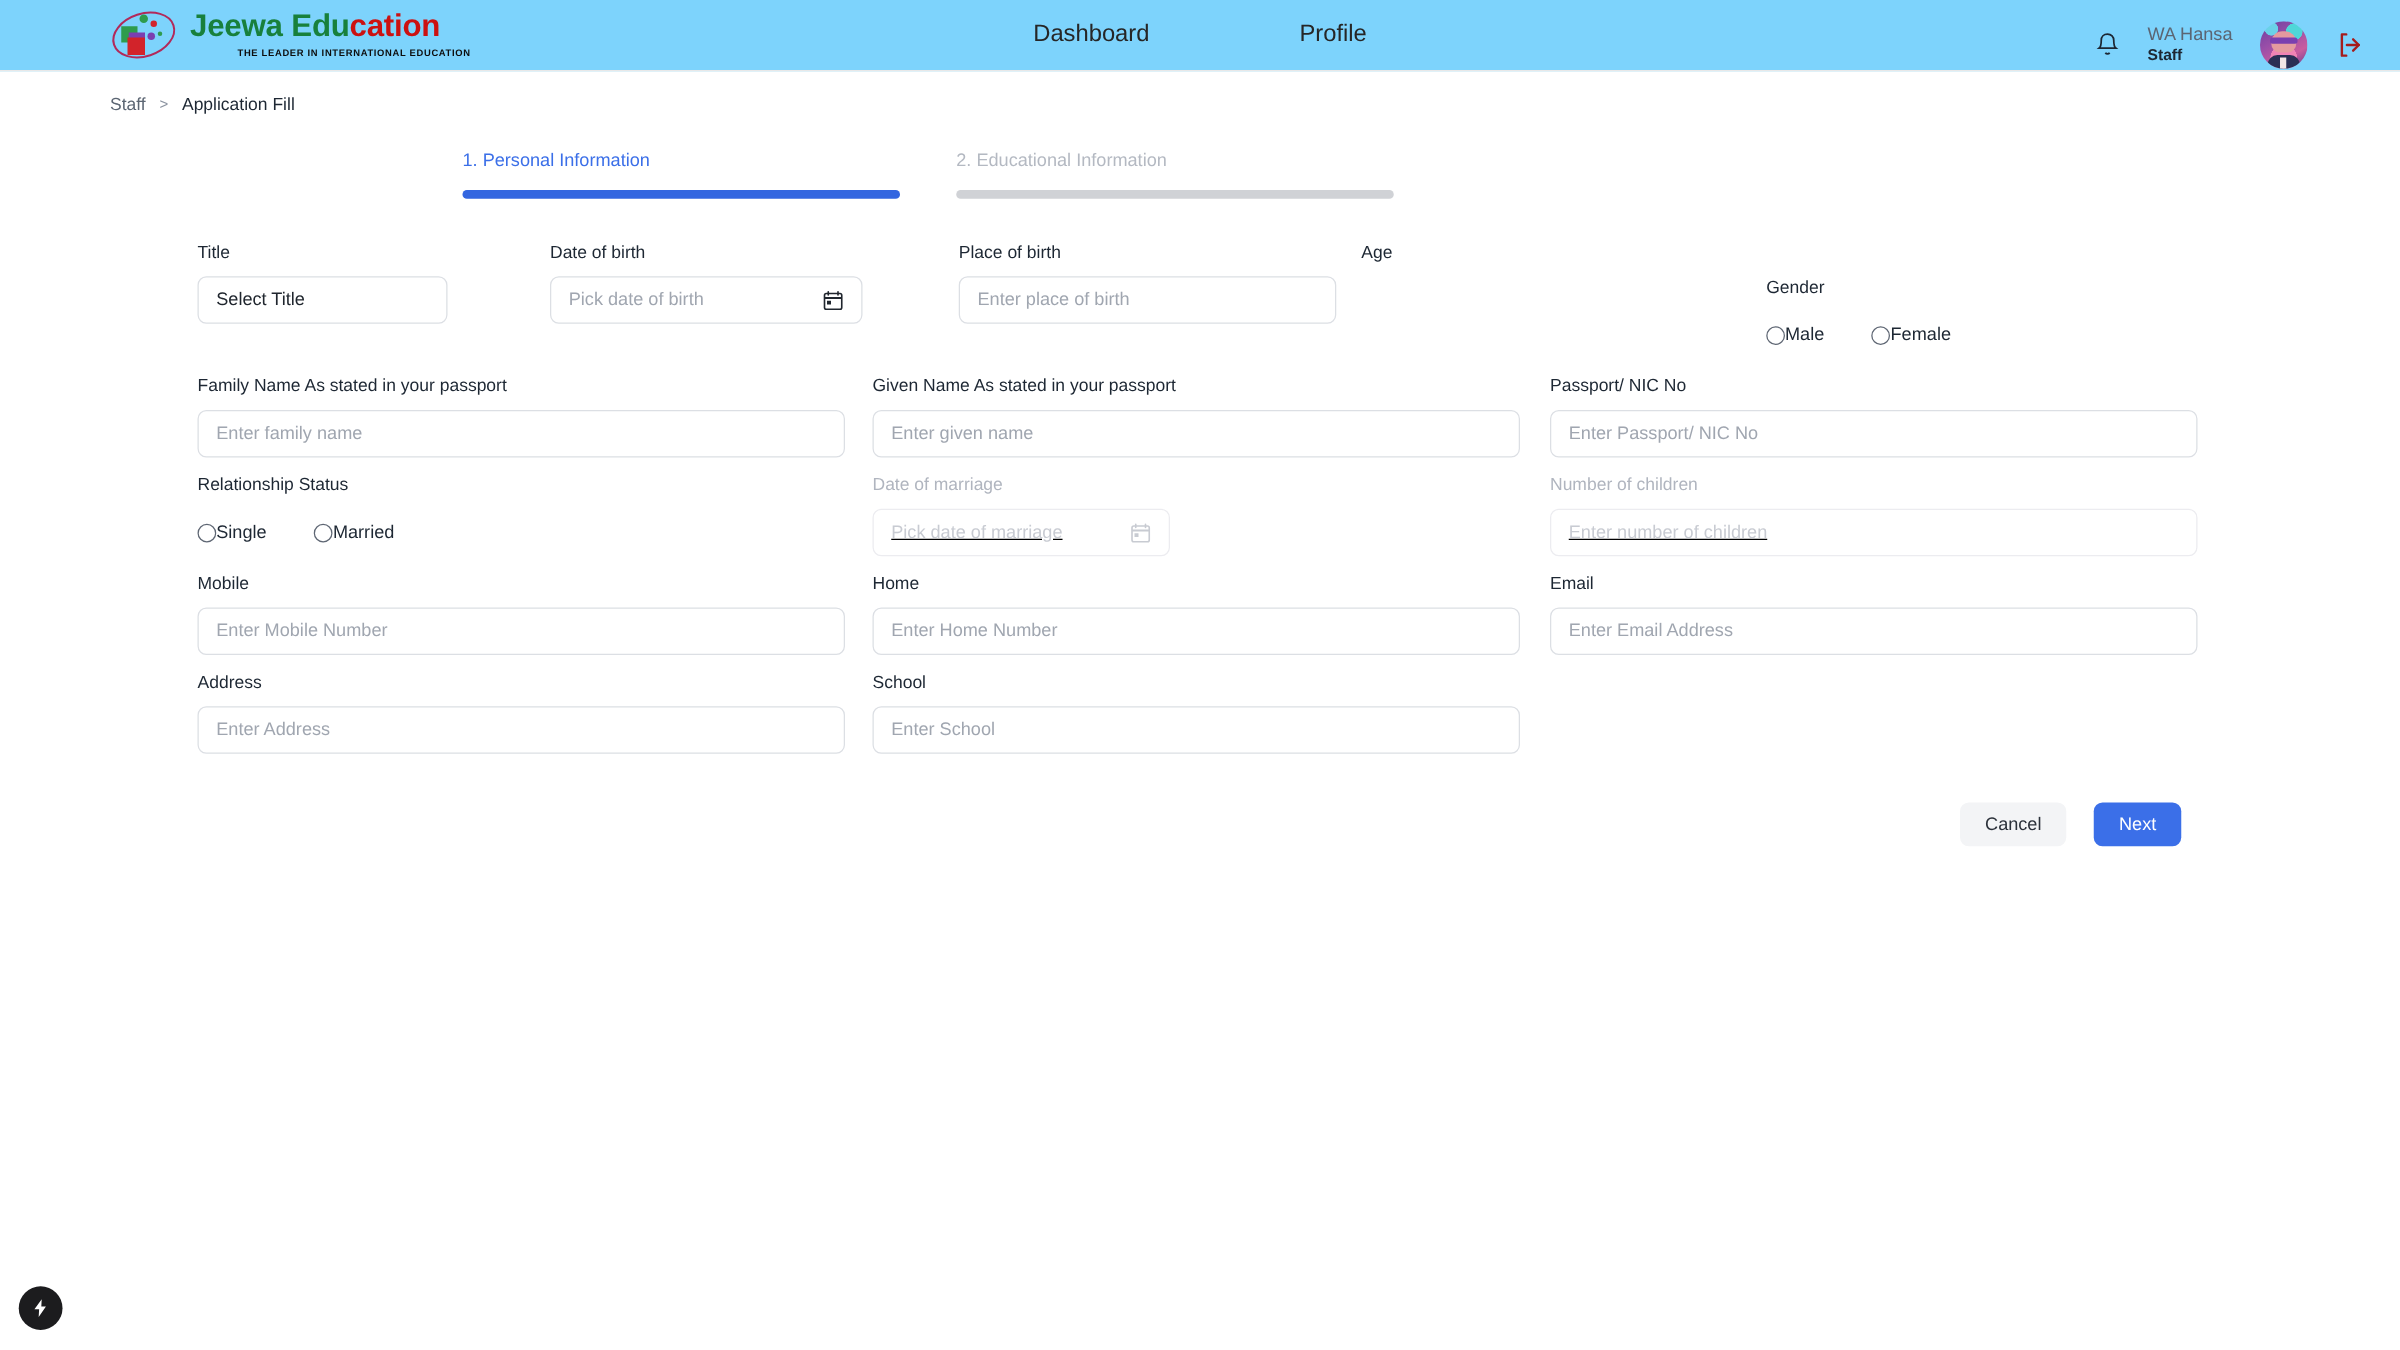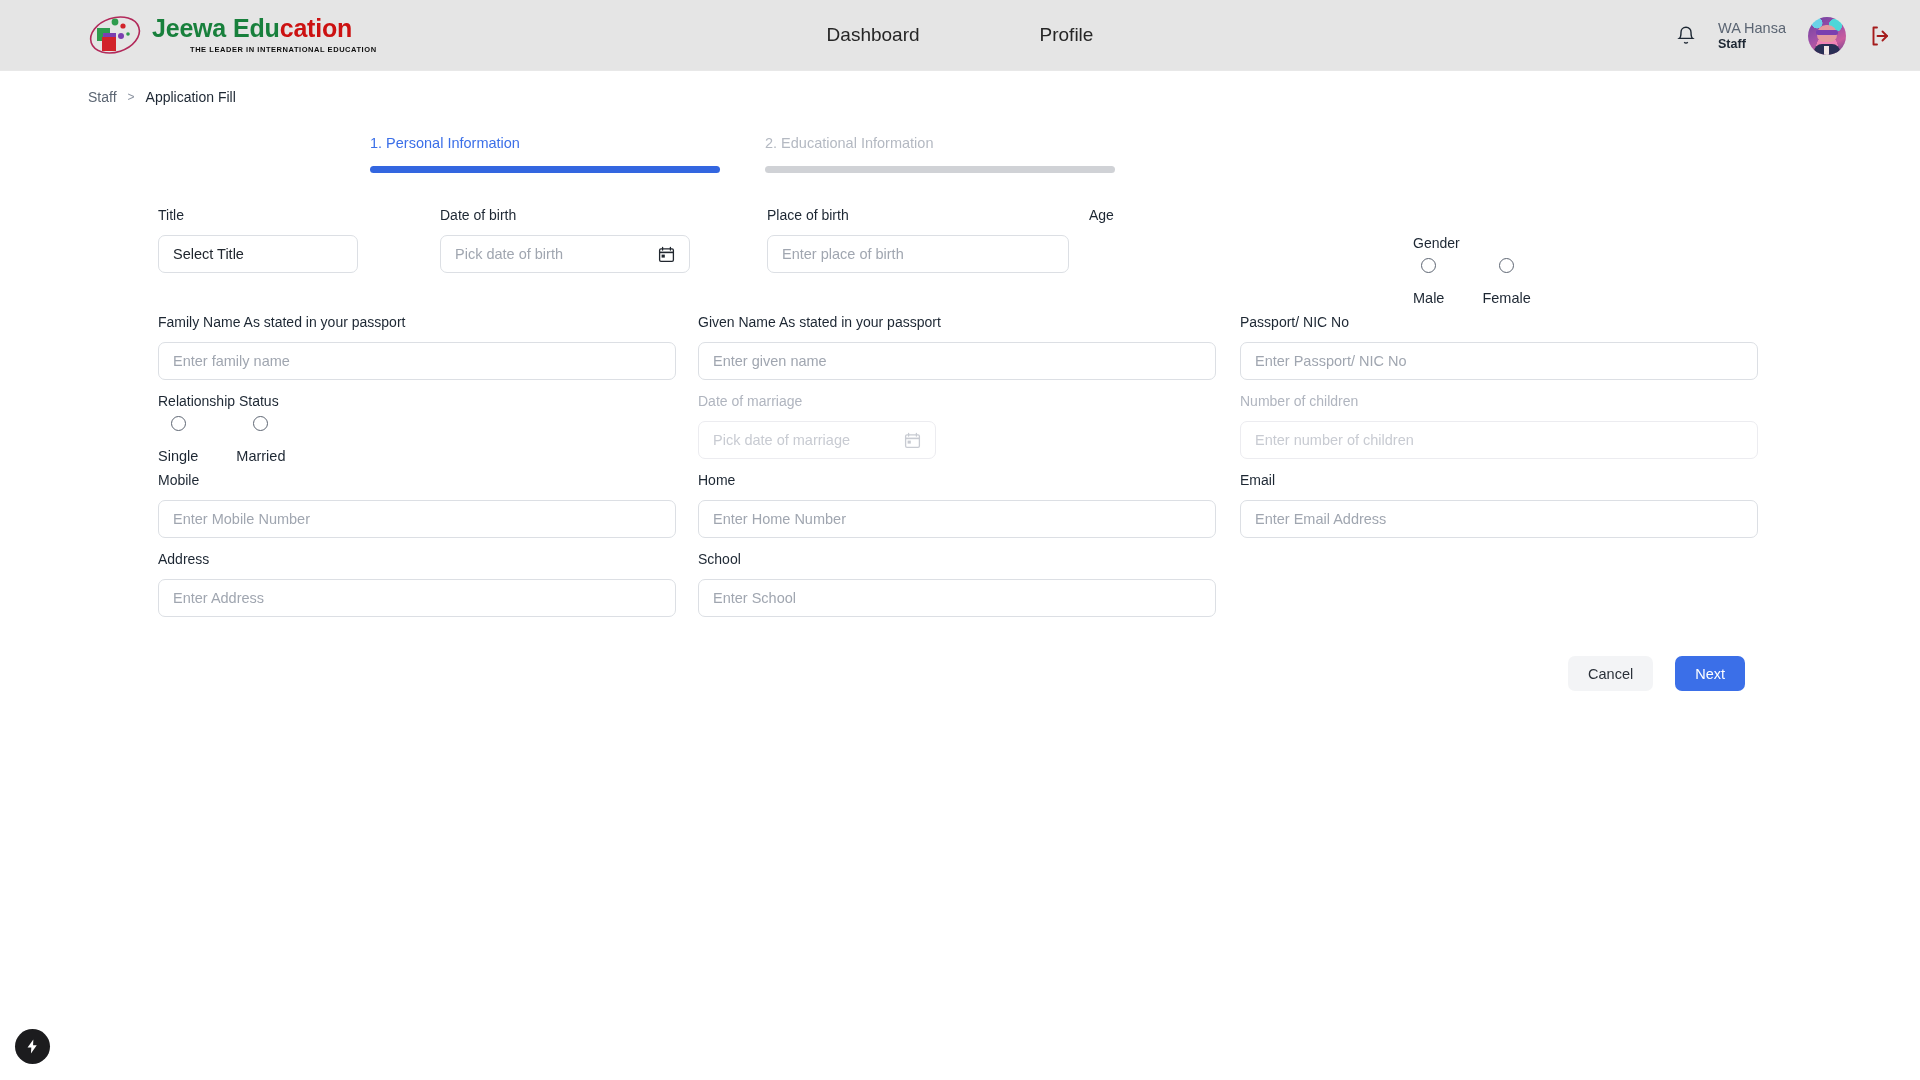--- a/index.html
+++ b/index.html
@@ -6,22 +6,22 @@
   html, body {
     width: 1920px; height: 1080px;
     background: #ffffff;
     font-family: "Liberation Sans", sans-serif;
     overflow: hidden;
   }
 
   
   .header {
     position: relative;
-    height: 71px;
-    background: #e5e5e5;
+    height: 57px;
+    background: #7dd3fc;
     border-bottom: 1px solid #e8e8e8;
     display: flex;
     align-items: center;
   }
   .logo-block {
     display: flex;
     align-items: center;
     margin-left: 88px;
     gap: 10px;
   }
@@ -117,29 +117,29 @@
 
   .control {
     height: 38px;
     border: 1px solid #dcdfe4;
     border-radius: 7px;
     background: #fff;
     display: flex; align-items: center;
     padding: 0 14px;
     font-size: 14.5px;
   }
-  .control.disabled { border-color: #ececf0; }
+  .control.disabled { border-color: #ececf0; text-decoration: underline; }
   .control .ph { color: #a0a6b0; }
   .control.disabled .ph { color: #c8cbd2; }
   .control .val { color: #20262e; }
   .control.date { justify-content: space-between; }
   .cal-icon { width: 17px; height: 17px; flex: none; }
 
   .radio-group { display: flex; align-items: center; gap: 38px; height: 38px; }
-  .radio-item { display: flex; align-items: center; gap: 17px; flex-direction: column; }
+  .radio-item { display: flex; align-items: center; gap: 0; }
   .radio-dot {
     width: 15px; height: 15px; border-radius: 50%;
     border: 1.6px solid #5e6673; background: #fff; flex: none;
   }
   .radio-label { font-size: 14.5px; color: #1d2733; }
 
   
   .w-title { width: 200px; }
   .w-dob  { width: 250px; }
   .w-pob  { width: 302px; }

